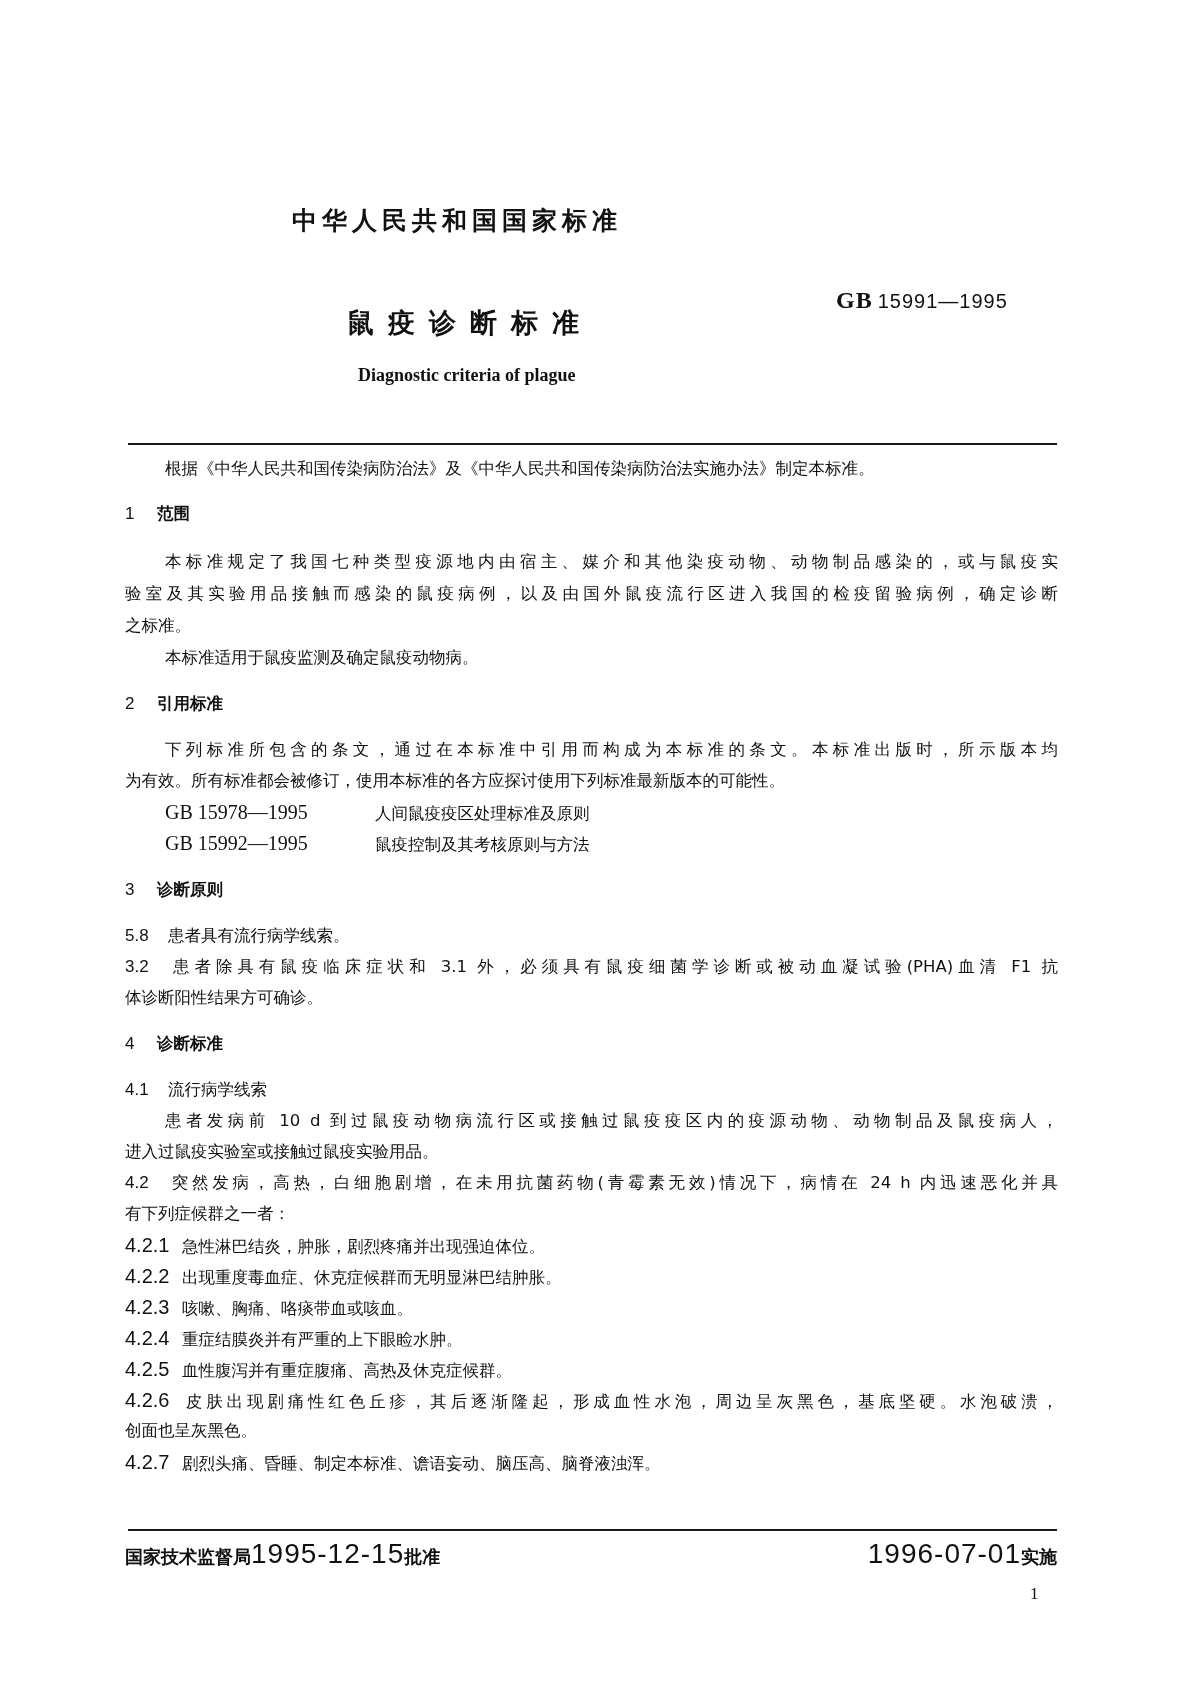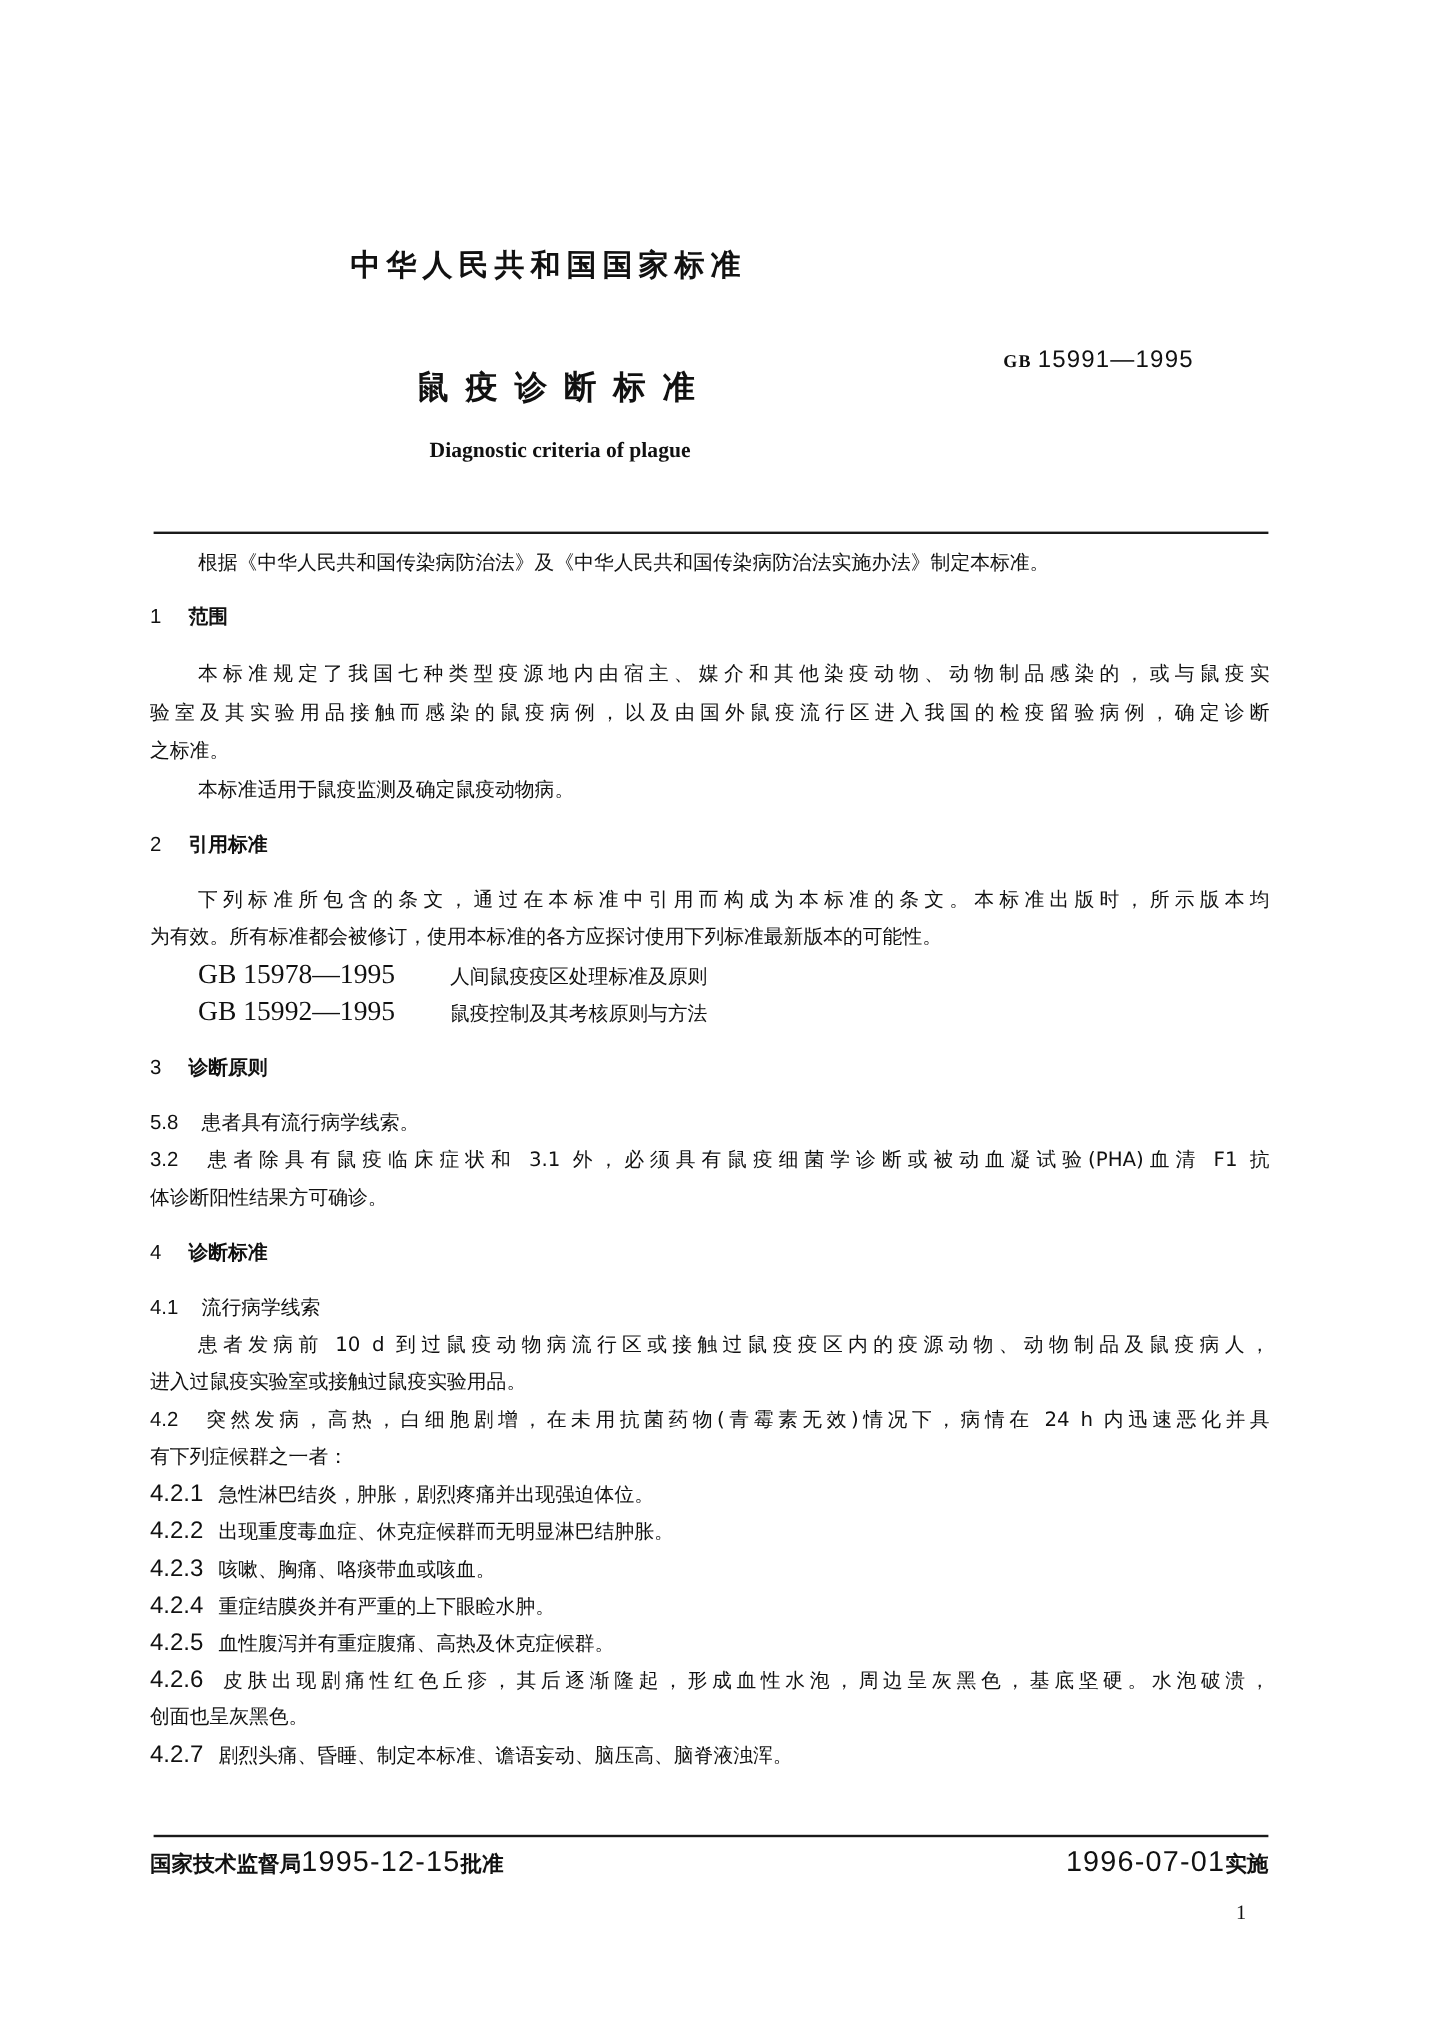--- a/index.html
+++ b/index.html
@@ -31,21 +31,21 @@
     }
     .std-number {
       left: 836px; top: 287px;
       font-size: 20px;
       letter-spacing: 1px;
       white-space: nowrap;
     }
     .std-number .gb {
       font-family: "Liberation Serif", serif;
       font-weight: bold;
-      font-size: 15px;
+      font-size: 24px;
       margin-right: 5px;
     }
     .std-number .num {
       font-family: "Liberation Sans", sans-serif;
     }
     .en-title {
       left: 358px; top: 365px;
       font-family: "Liberation Serif", serif;
       font-weight: bold;
       font-size: 18px;
@@ -87,32 +87,32 @@
       font-weight: normal;
       display: inline-block;
     }
     .heading .num { width: 32px; font-size: 17px; }
     .clause-num.w1 { width: 43px; font-size: 17px; }
     .clause-num.w2 { width: 57px; font-size: 20px; }
     .ref-code {
       font-family: "Liberation Serif", serif;
       display: inline-block;
       width: 210px;
-      font-size: 23px;
+      font-size: 20px;
     }
 
     .footer-left {
       left: 125px; top: 1538px;
       font-size: 18px; font-weight: bold;
       white-space: nowrap;
     }
     .footer-left .date, .footer-right .date {
       font-family: "Liberation Sans", sans-serif;
       font-weight: normal;
-      font-size: 24px;
+      font-size: 28px;
       letter-spacing: 1px;
     }
     .footer-right {
       right: 134px; top: 1538px;
       font-size: 18px; font-weight: bold;
       white-space: nowrap;
     }
     .page-number {
       left: 1030px; top: 1584px;
       font-family: "Liberation Serif", serif;

